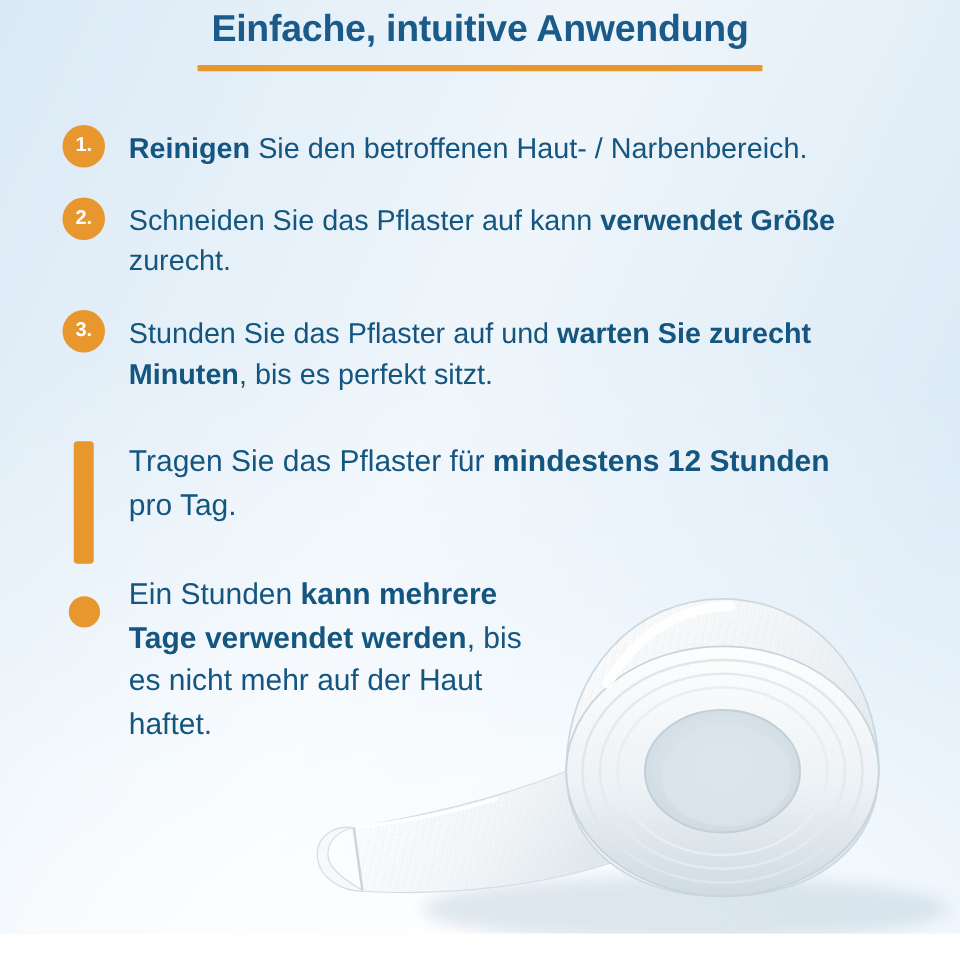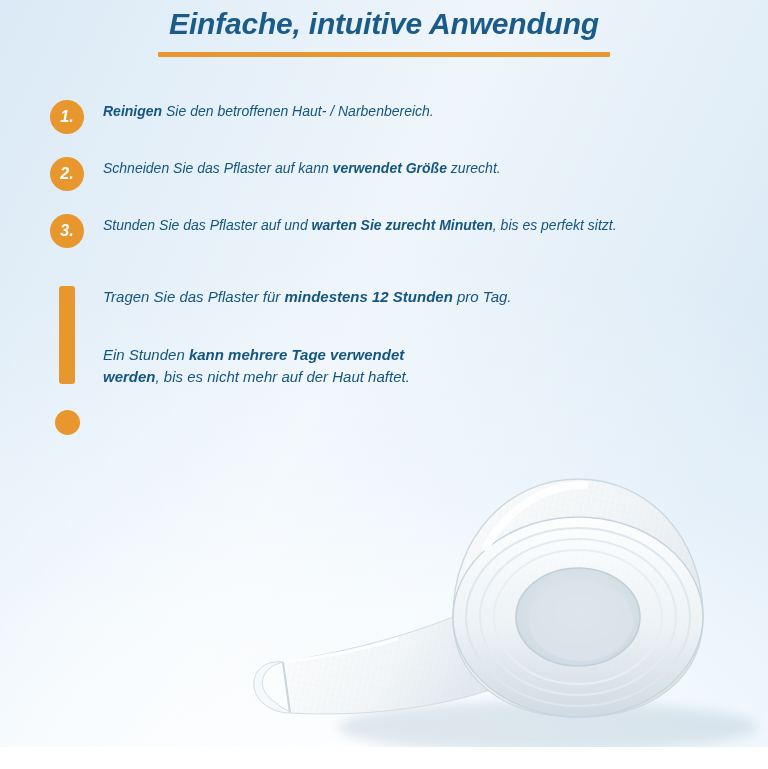--- a/index.html
+++ b/index.html
@@ -13,21 +13,20 @@
     overflow: hidden;
   }
   .page {
     position: relative;
     width: 768px;
     height: 747px;
     background:
       radial-gradient(ellipse 120% 70% at 50% 105%, #ffffff 0%, #f3f9fd 35%, #e6f1fa 60%, #dbeaf6 100%),
       linear-gradient(180deg, #e3eef9 0%, #eff6fc 40%, #f7fbfe 70%, #ffffff 100%);
     overflow: hidden;
-    font-style: italic;
   }
   
   .page::before {
     content: "";
     position: absolute;
     inset: 0;
     background: linear-gradient(115deg, rgba(255,255,255,0.0) 0%, rgba(255,255,255,0.55) 45%, rgba(255,255,255,0.0) 85%);
     pointer-events: none;
   }
 
@@ -71,21 +70,21 @@
     color: #ffffff;
     font-size: 16px;
     font-weight: bold;
     display: flex;
     align-items: center;
     justify-content: center;
     margin-right: 19px;
     margin-top: 1px;
   }
   .step-text {
-    font-size: 14px;
+    font-size: 23px;
     line-height: 1.42;
     color: #14567f;
     padding-top: 3px;
     max-width: 620px;
   }
   .step-text b {
     font-weight: bold;
   }
 
   .note {
@@ -115,21 +114,21 @@
     width: 25px;
     height: 25px;
     border-radius: 50%;
     background: #e8972e;
     margin-top: 26px;
   }
   .note-body {
     padding-top: 2px;
   }
   .note-p {
-    font-size: 15px;
+    font-size: 24px;
     line-height: 1.45;
     color: #14567f;
     max-width: 600px;
   }
   .note-p.second {
     margin-top: 36px;
     max-width: 330px;
   }
   .note-p b { font-weight: bold; }
 

